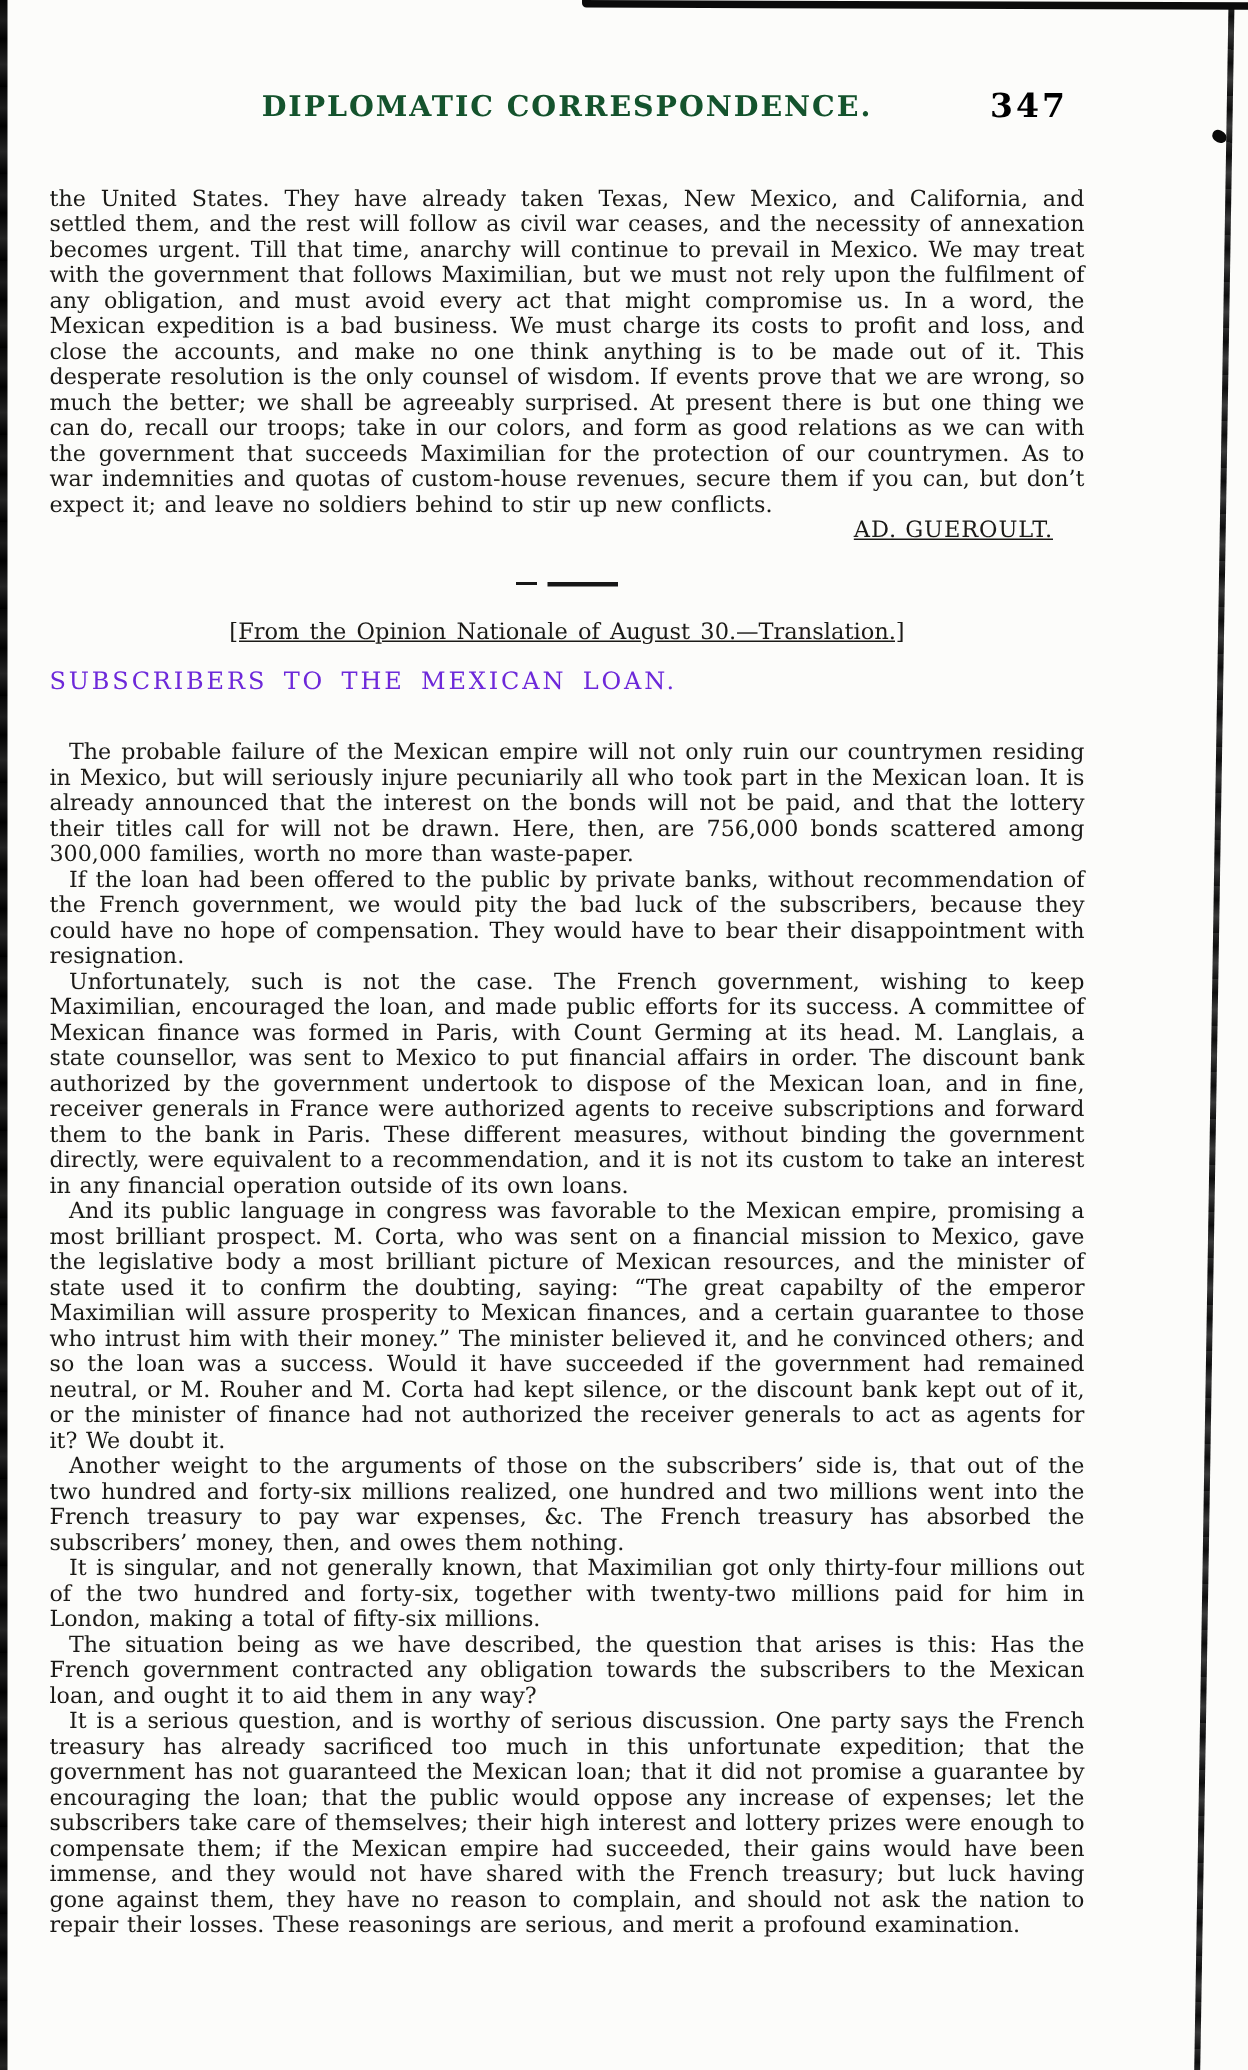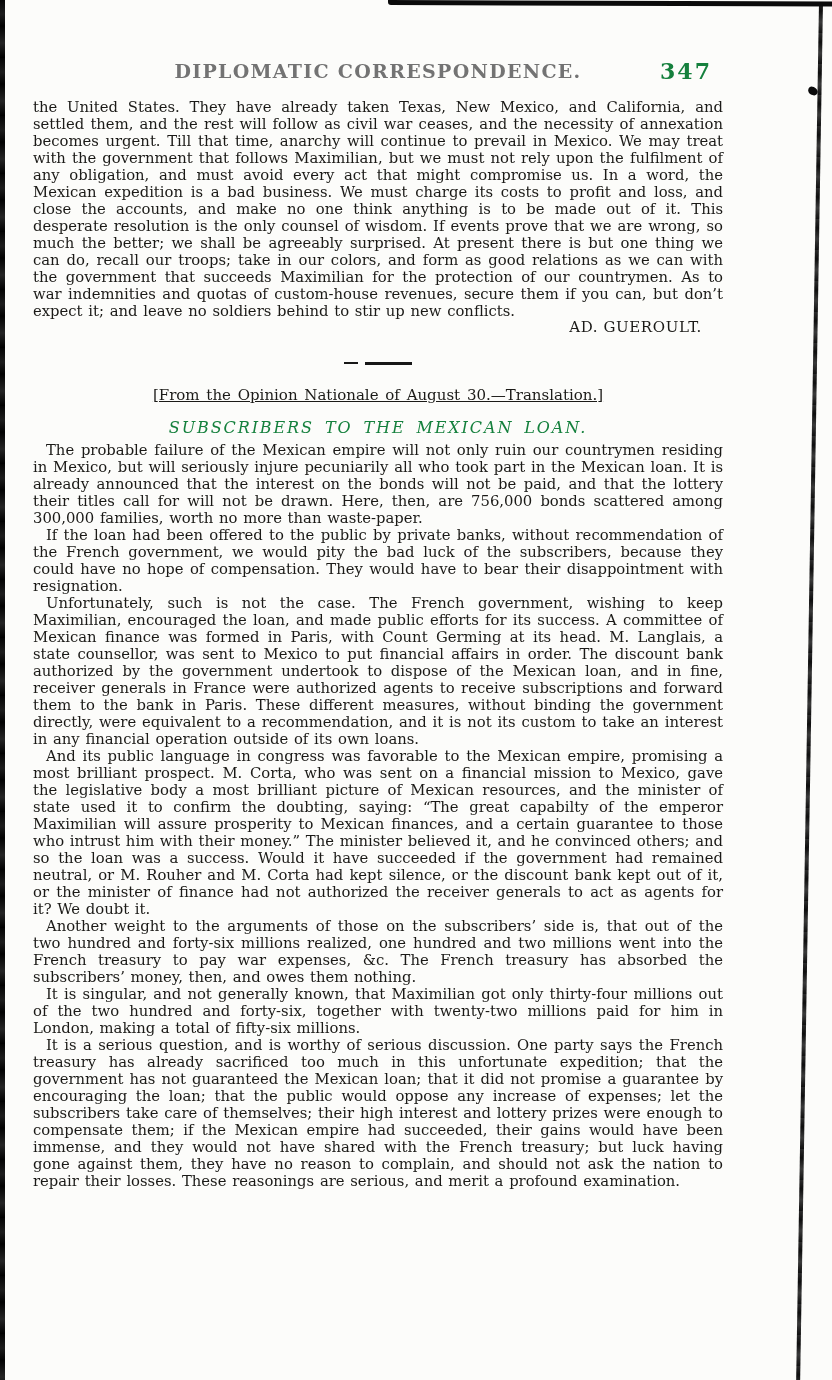--- a/index.html
+++ b/index.html
@@ -37,64 +37,62 @@
     transform:rotate(24deg);
   }
 
   
   .page-column { position:absolute; left:33px; top:60px; width:690px; }
 
   .masthead { position:relative; height:34px; }
   .masthead-title {
     text-align:center;
     font-size:19px; font-weight:bold; letter-spacing:1.3px;
-    color:#737373;
+    color:#14532d;
   }
   .page-number {
     position:absolute; right:11px; top:-2px;
     font-size:22px; font-weight:bold; letter-spacing:2px;
-    color:#15803d;
+    color:#000000;
   }
 
   .body-text p {
     margin:0;
     font-size:14.8px; line-height:17px;
     text-align:justify; text-indent:13px;
     word-spacing:1px;
   }
   .body-text p.continuation { text-indent:0; }
-  .body-text p.first { margin-top:4px; }
+  .body-text p.first { margin-top:30px; }
 
   .signature {
     text-align:right; padding-right:21px;
-    font-size:15px; line-height:17px; letter-spacing:0.6px;
+    font-size:15px; line-height:17px; letter-spacing:0.6px;text-decoration:underline;
   }
 
   .separator {
     margin:25px auto 0 auto;
     display:flex; align-items:center; justify-content:center; gap:7px;
     width:80px; height:4px;
   }
   .dash-short { width:14px; height:2px; background:#171717; }
   .dash-long  { width:47px; height:3px; background:#171717; }
 
   .source-line {
     margin-top:22px;
     text-align:center;
     font-size:15px; line-height:17px;
     word-spacing:2px;
     text-decoration:underline;
   }
   .section-heading {
     margin:14px 0 0 0;
-    text-align:center;
     font-size:16px; font-weight:normal; letter-spacing:1.9px;
     word-spacing:4px;
-    color:#15803d;
-    font-style:italic;
+    color:#6d28d9;
   }
   .article-2 p.first { }
 </style>
 </head>
 <body>
 
 <div class="edge-left"></div>
 <div class="edge-top"></div>
 <div class="edge-right"></div>
 <div class="ink-blob"></div>
@@ -118,16 +116,17 @@
 
   <div class="body-text article-2">
     <div class="source-line">[From the Opinion Nationale of August 30.—Translation.]</div>
     <h2 class="section-heading">SUBSCRIBERS TO THE MEXICAN LOAN.</h2>
     <p class="first">The probable failure of the Mexican empire will not only ruin our countrymen residing in Mexico, but will seriously injure pecuniarily all who took part in the Mexican loan.  It is already announced that the interest on the bonds will not be paid, and that the lottery their titles call for will not be drawn.  Here, then, are 756,000 bonds scattered among 300,000 families, worth no more than waste-paper.</p>
     <p>If the loan had been offered to the public by private banks, without recommendation of the French government, we would pity the bad luck of the subscribers, because they could have no hope of compensation.  They would have to bear their disappointment with resignation.</p>
     <p>Unfortunately, such is not the case.  The French government, wishing to keep Maximilian, encouraged the loan, and made public efforts for its success.  A committee of Mexican finance was formed in Paris, with Count Germing at its head.  M. Langlais, a state counsellor, was sent to Mexico to put financial affairs in order.  The discount bank authorized by the government undertook to dispose of the Mexican loan, and in fine, receiver generals in France were authorized agents to receive subscriptions and forward them to the bank in Paris.  These different measures, without binding the government directly, were equivalent to a recommendation, and it is not its custom to take an interest in any financial operation outside of its own loans.</p>
     <p>And its public language in congress was favorable to the Mexican empire, promising a most brilliant prospect.  M. Corta, who was sent on a financial mission to Mexico, gave the legislative body a most brilliant picture of Mexican resources, and the minister of state used it to confirm the doubting, saying: “The great capabilty of the emperor Maximilian will assure prosperity to Mexican finances, and a certain guarantee to those who intrust him with their money.”  The minister believed it, and he convinced others; and so the loan was a success.  Would it have succeeded if the government had remained neutral, or M. Rouher and M. Corta had kept silence, or the discount bank kept out of it, or the minister of finance had not authorized the receiver generals to act as agents for it?  We doubt it.</p>
     <p>Another weight to the arguments of those on the subscribers’ side is, that out of the two hundred and forty-six millions realized, one hundred and two millions went into the French treasury to pay war expenses, &amp;c.  The French treasury has absorbed the subscribers’ money, then, and owes them nothing.</p>
     <p>It is singular, and not generally known, that Maximilian got only thirty-four millions out of the two hundred and forty-six, together with twenty-two millions paid for him in London, making a total of fifty-six millions.</p>
+    <p>The situation being as we have described, the question that arises is this:  Has the French government contracted any obligation towards the subscribers to the Mexican loan, and ought it to aid them in any way?</p>
     <p>It is a serious question, and is worthy of serious discussion.  One party says the French treasury has already sacrificed too much in this unfortunate expedition; that the government has not guaranteed the Mexican loan; that it did not promise a guarantee by encouraging the loan; that the public would oppose any increase of expenses; let the subscribers take care of themselves; their high interest and lottery prizes were enough to compensate them; if the Mexican empire had succeeded, their gains would have been immense, and they would not have shared with the French treasury; but luck having gone against them, they have no reason to complain, and should not ask the nation to repair their losses.  These reasonings are serious, and merit a profound examination.</p>
   </div>
 
 </div>
 
 </body></html>

